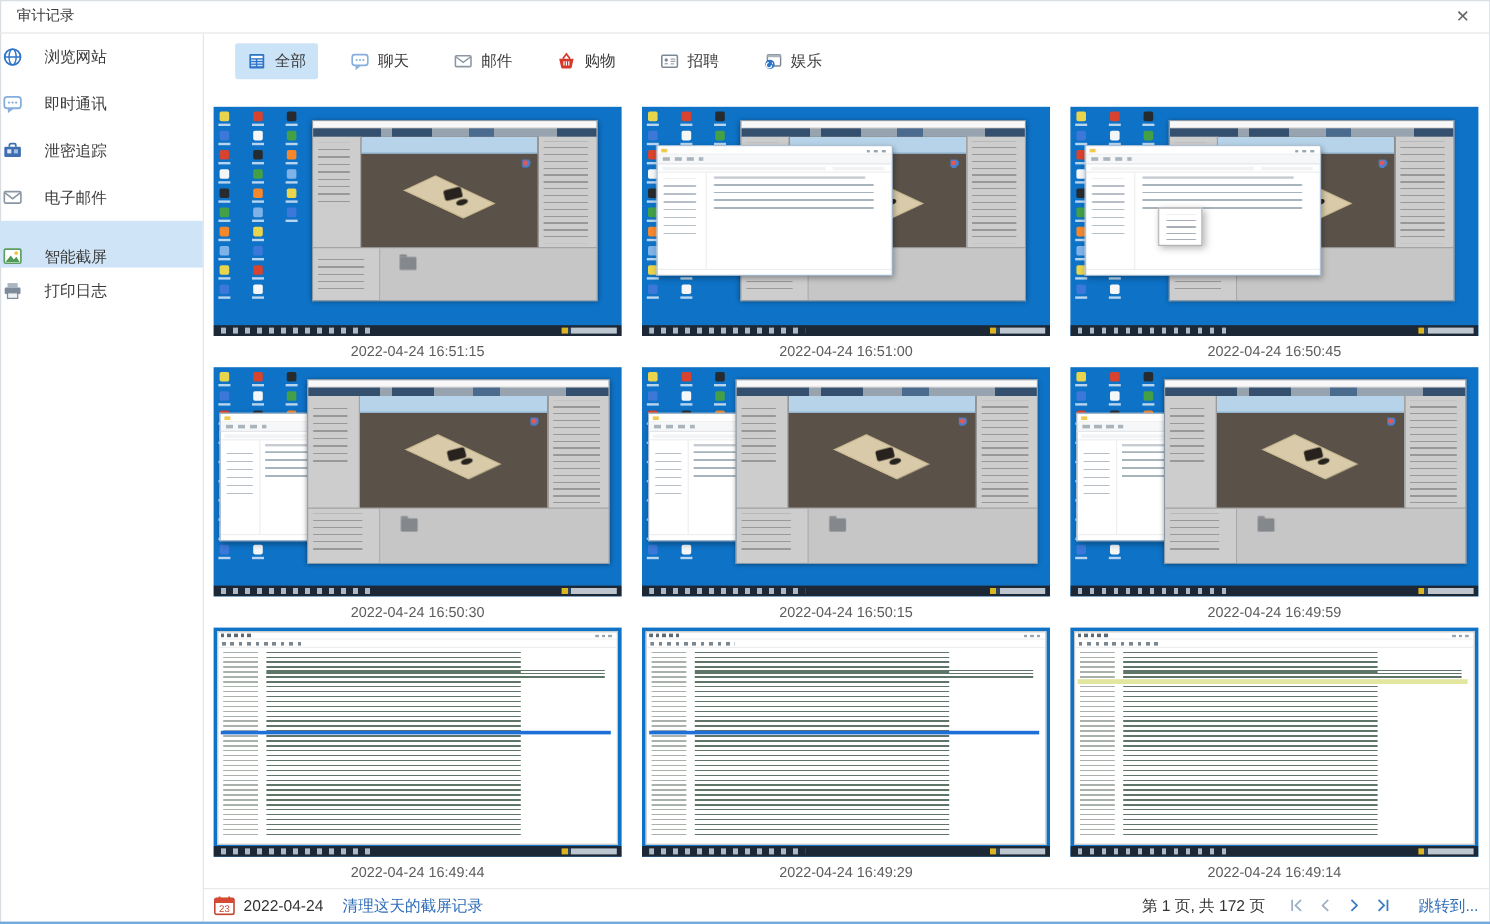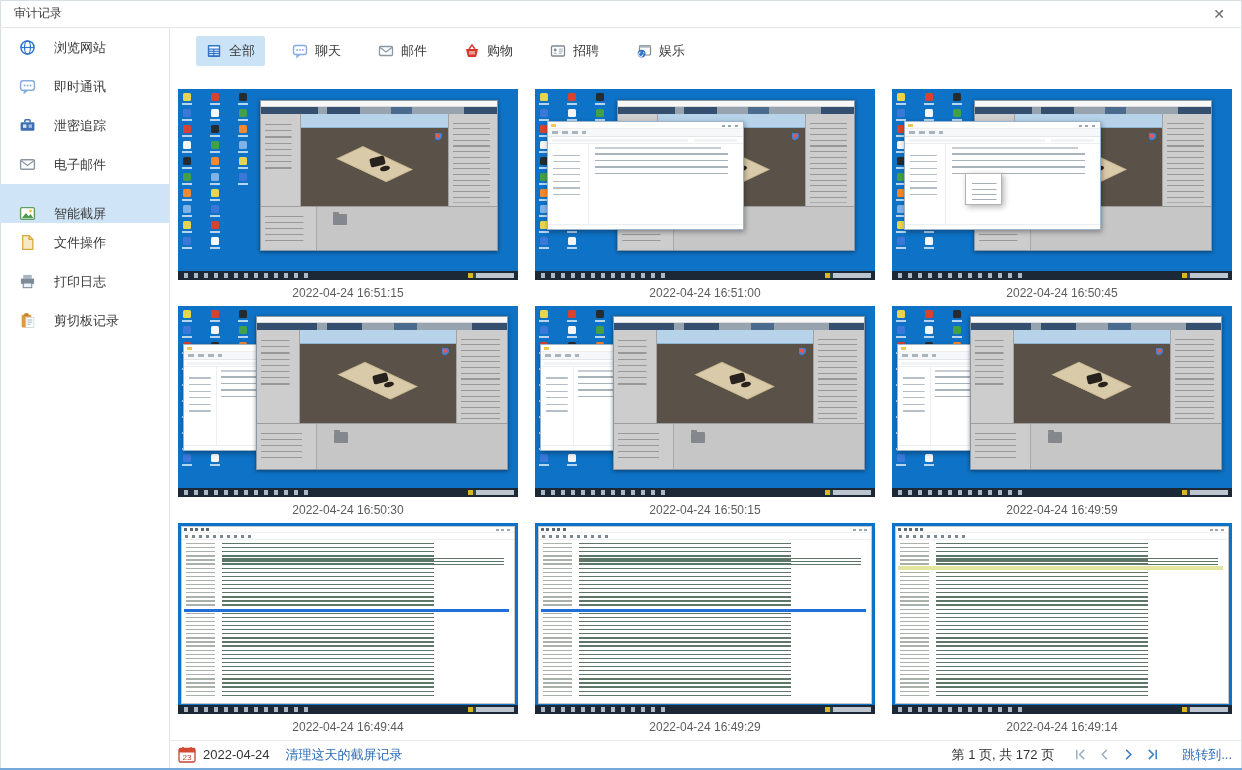--- a/index.html
+++ b/index.html
@@ -11,21 +11,21 @@
   
   .titlebar { height:28px; flex:0 0 28px; display:flex; align-items:center;
               border-bottom:1px solid #e6e6e6; padding:0 10px 0 14px; }
   .titlebar .t-text { font-size:12px; color:#3a3a3a; }
   .titlebar .close { margin-left:auto; font-size:14px; color:#666; width:26px; height:22px;
                      display:flex; align-items:center; justify-content:center; cursor:pointer; }
 
   
   .main { flex:1; display:flex; min-height:0; }
   .sidebar { width:170px; flex:0 0 170px; border-right:1px solid #e6e6e6; padding-top:0; }
-  .side-item { height:39px; display:flex; align-items:center; padding-left:17px; cursor:pointer; }
+  .side-item { height:39px; display:flex; align-items:center; cursor:pointer; }
   .side-item.selected { background:#cfe5f7;align-items:flex-end; }
   .sicon { width:20px; height:20px; display:flex; align-items:center; justify-content:center; }
   .sicon svg { width:17px; height:17px; }
   .slabel { margin-left:17px; font-size:13px; color:#3a3a3a; }
 
   .content { flex:1; display:flex; flex-direction:column; min-width:0; }
 
   
   .tabbar { height:46px; flex:0 0 46px; display:flex; align-items:center; padding-left:26px; }
   .tab { display:flex; padding:6px 10px; margin-right:17px; border-radius:2px;
@@ -221,46 +221,26 @@
               <rect x="1.5" y="2.5" width="13" height="11" rx="1" fill="#fff" stroke="#5d9e62" stroke-width="1.3"></rect>
               <circle cx="10.8" cy="5.6" r="1.4" fill="#f2c33c"></circle>
               <path d="M2.5 12.5 L6.5 7.5 L9 10.5 L11 8.5 L13.5 12.5 Z" fill="#4f9a55"></path>
             </svg>
           </span>
       <span class="slabel">智能截屏</span>
     </div>
         <div class="side-item">
       <span class="sicon">
             <svg viewBox="0 0 16 16">
-              <path d="M3.5 1.5h6l3.5 3.5v9.5h-9.5Z" fill="#f7e9c8" stroke="#d9a93f" stroke-width="1.2"></path>
-              <path d="M9.5 1.5V5H13" fill="none" stroke="#d9a93f" stroke-width="1.2"></path>
-            </svg>
-          </span>
-      <span class="slabel">文件操作</span>
-    </div>
-        <div class="side-item">
-      <span class="sicon">
-            <svg viewBox="0 0 16 16">
               <rect x="4" y="1.8" width="8" height="3.4" fill="#aab6c2"></rect>
               <rect x="1.8" y="5.2" width="12.4" height="5.2" rx="1" fill="#7d8b99"></rect>
               <rect x="4" y="9.4" width="8" height="4.4" fill="#eef2f6" stroke="#7d8b99" stroke-width="1"></rect>
             </svg>
           </span>
       <span class="slabel">打印日志</span>
-    </div>
-        <div class="side-item">
-      <span class="sicon">
-            <svg viewBox="0 0 16 16">
-              <rect x="2.5" y="2.5" width="9" height="12" rx="1" fill="#e09a3e"></rect>
-              <rect x="5" y="1.2" width="4" height="2.6" rx=".8" fill="#c77f2a"></rect>
-              <rect x="6.5" y="5" width="7.5" height="9.5" fill="#fff" stroke="#cfd6dd" stroke-width=".8"></rect>
-              <path d="M8 7.5h4.5M8 9.5h4.5M8 11.5h3" stroke="#9fb0be" stroke-width=".9"></path>
-            </svg>
-          </span>
-      <span class="slabel">剪切板记录</span>
     </div>
       </aside>
 
     <section class="content">
       <div class="tabbar" id="tabbar">
           <div class="tab selected">
       <span class="tico">
               <svg viewBox="0 0 16 16">
                 <rect x="1.8" y="2" width="12.4" height="12" rx="1" fill="#2e74c9"></rect>
                 <rect x="3.2" y="3.5" width="9.6" height="2" fill="#fff"></rect>

